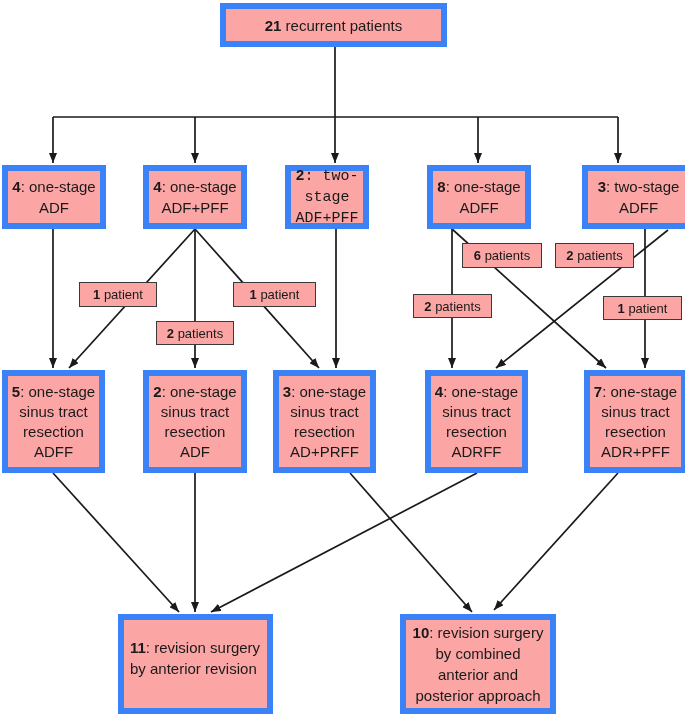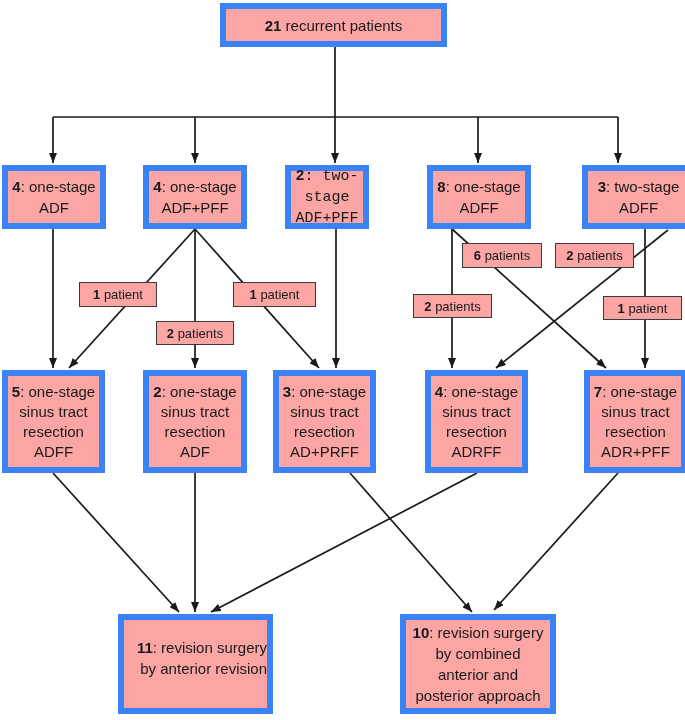--- a/index.html
+++ b/index.html
@@ -20,21 +20,21 @@
   .r2b2{left:143px;width:104px;}
   .r2b3{left:285px;width:84px;font-family:Liberation Mono, monospace;}
   .r2b4{left:427px;width:104px;}
   .r2b5{left:582px;width:113px;align-items:center;}
   .r3{top:370px;height:103px;line-height:20px;text-align:right;}
   .r3b1{left:2px;width:103px;}
   .r3b2{left:143px;width:104px;}
   .r3b3{left:273px;width:103px;}
   .r3b4{left:425px;width:103px;}
   .r3b5{left:584px;width:103px;}
-  .bl{left:118px;top:614px;width:155px;height:100px;align-items:flex-end;
+  .bl{left:118px;top:614px;width:155px;height:100px;align-items:flex-start;
       text-align:left;padding-left:6px;padding-bottom:12px;}
   .br{left:400px;top:614px;width:156px;height:100px;}
   .elabel{
     position:absolute;background:#fca5a5;border:1.5px solid #3a3a3a;box-sizing:border-box;
     display:flex;justify-content:center;align-items:center;font-size:13px;
   }
   .L1{left:79px;top:282px;width:78px;height:25px;}
   .L2{left:233px;top:282px;width:83px;height:25px;}
   .L3{left:462px;top:243px;width:80px;height:25px;}
   .L4{left:555px;top:243px;width:79px;height:25px;}

